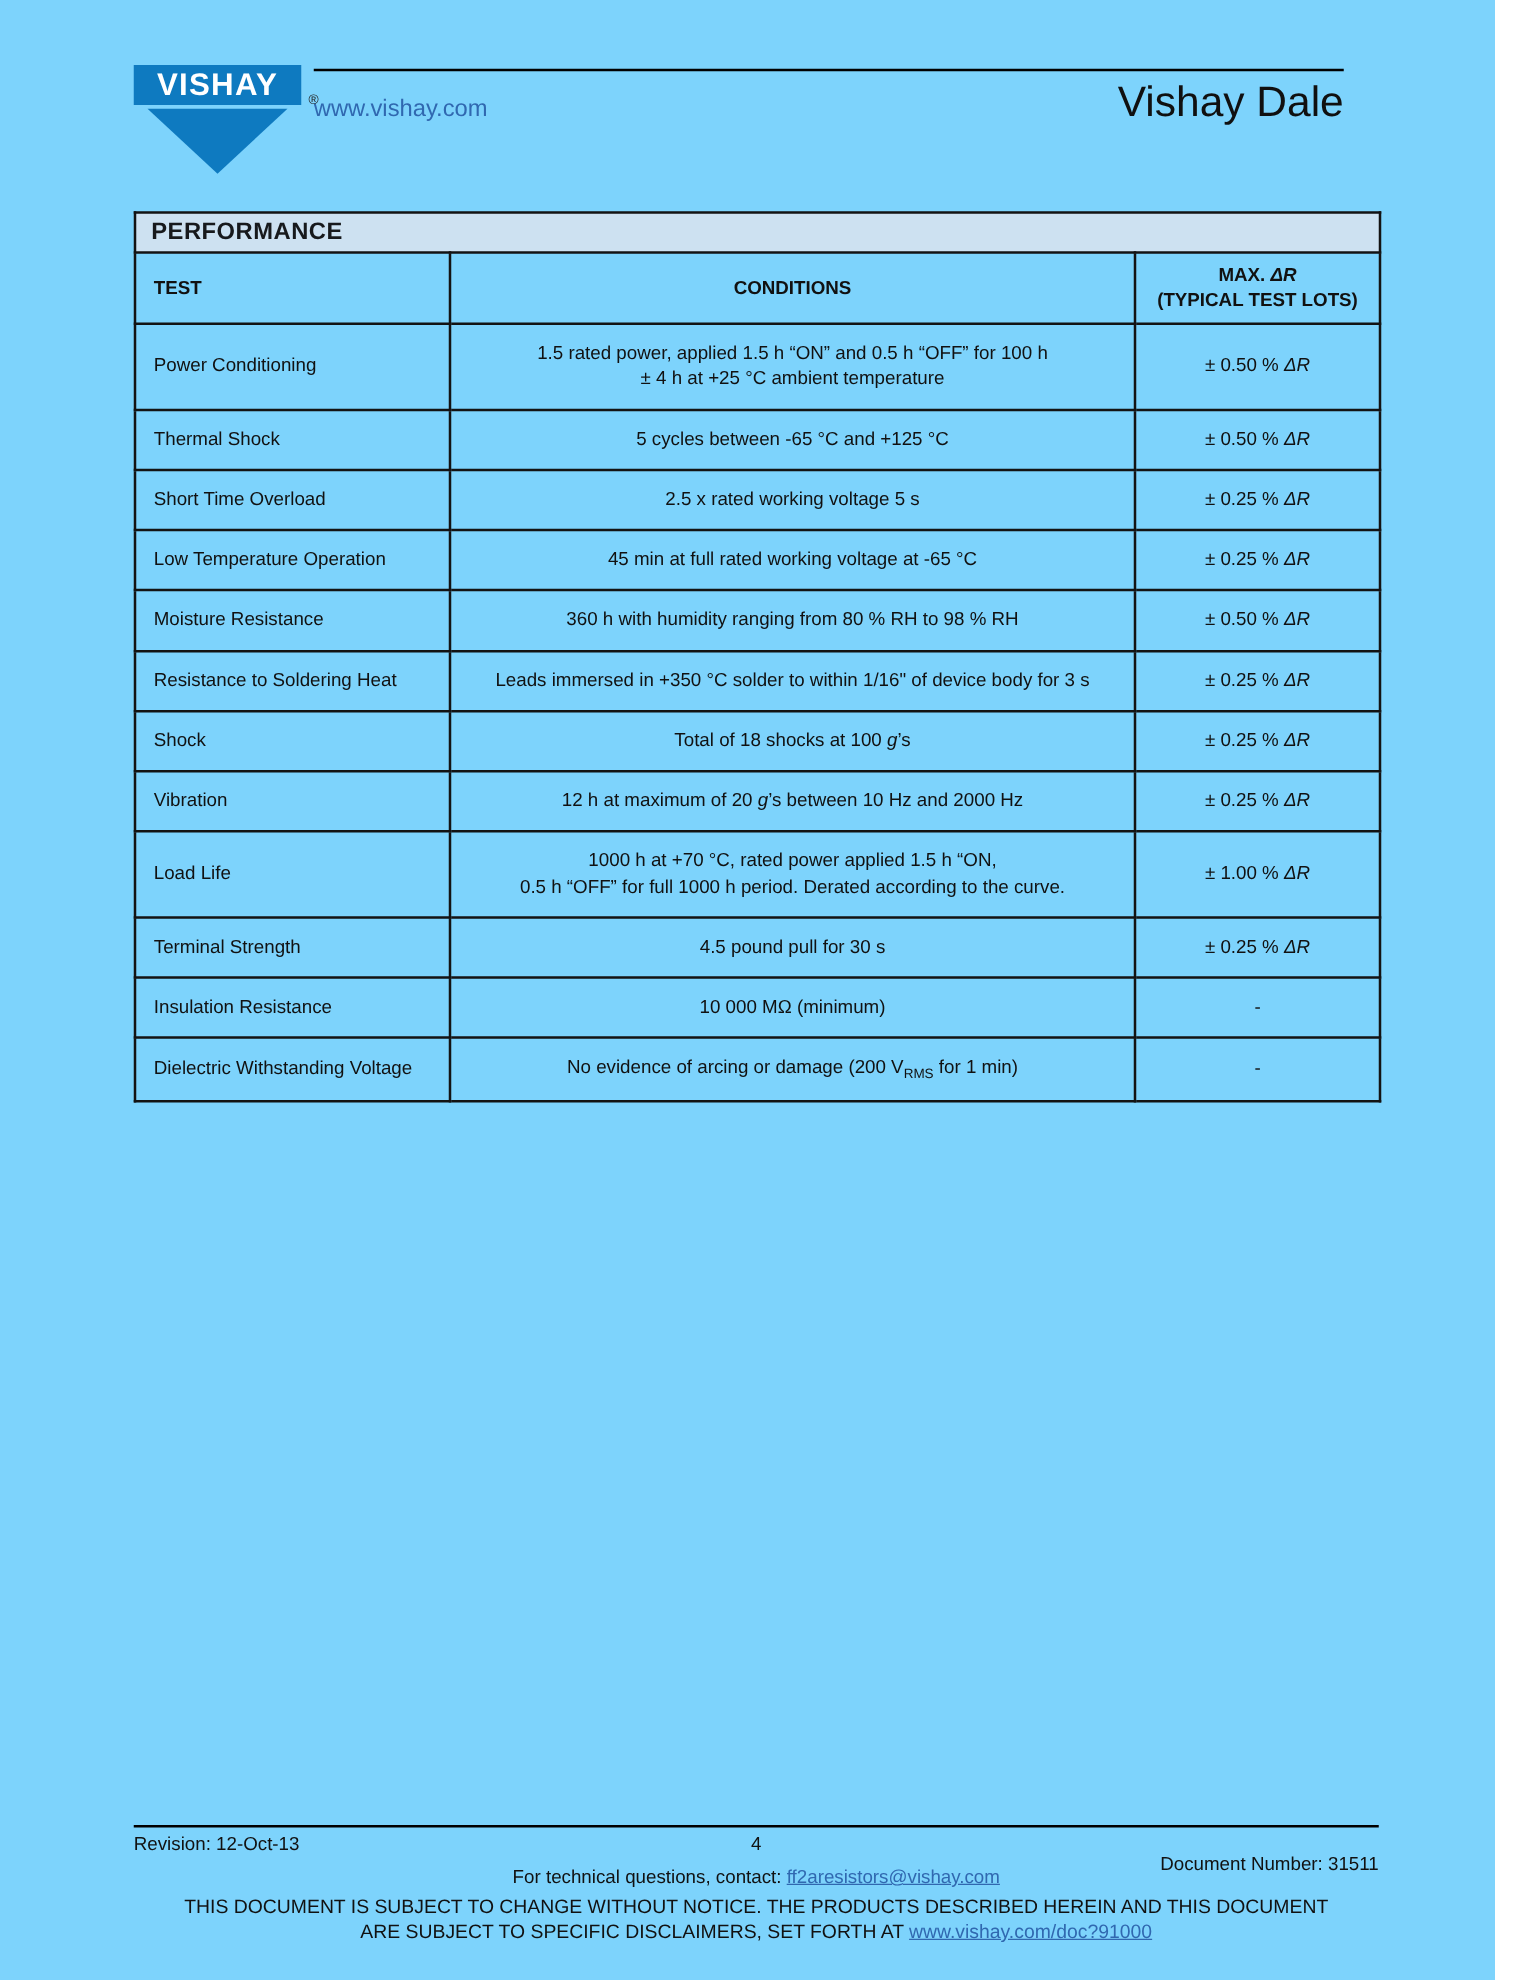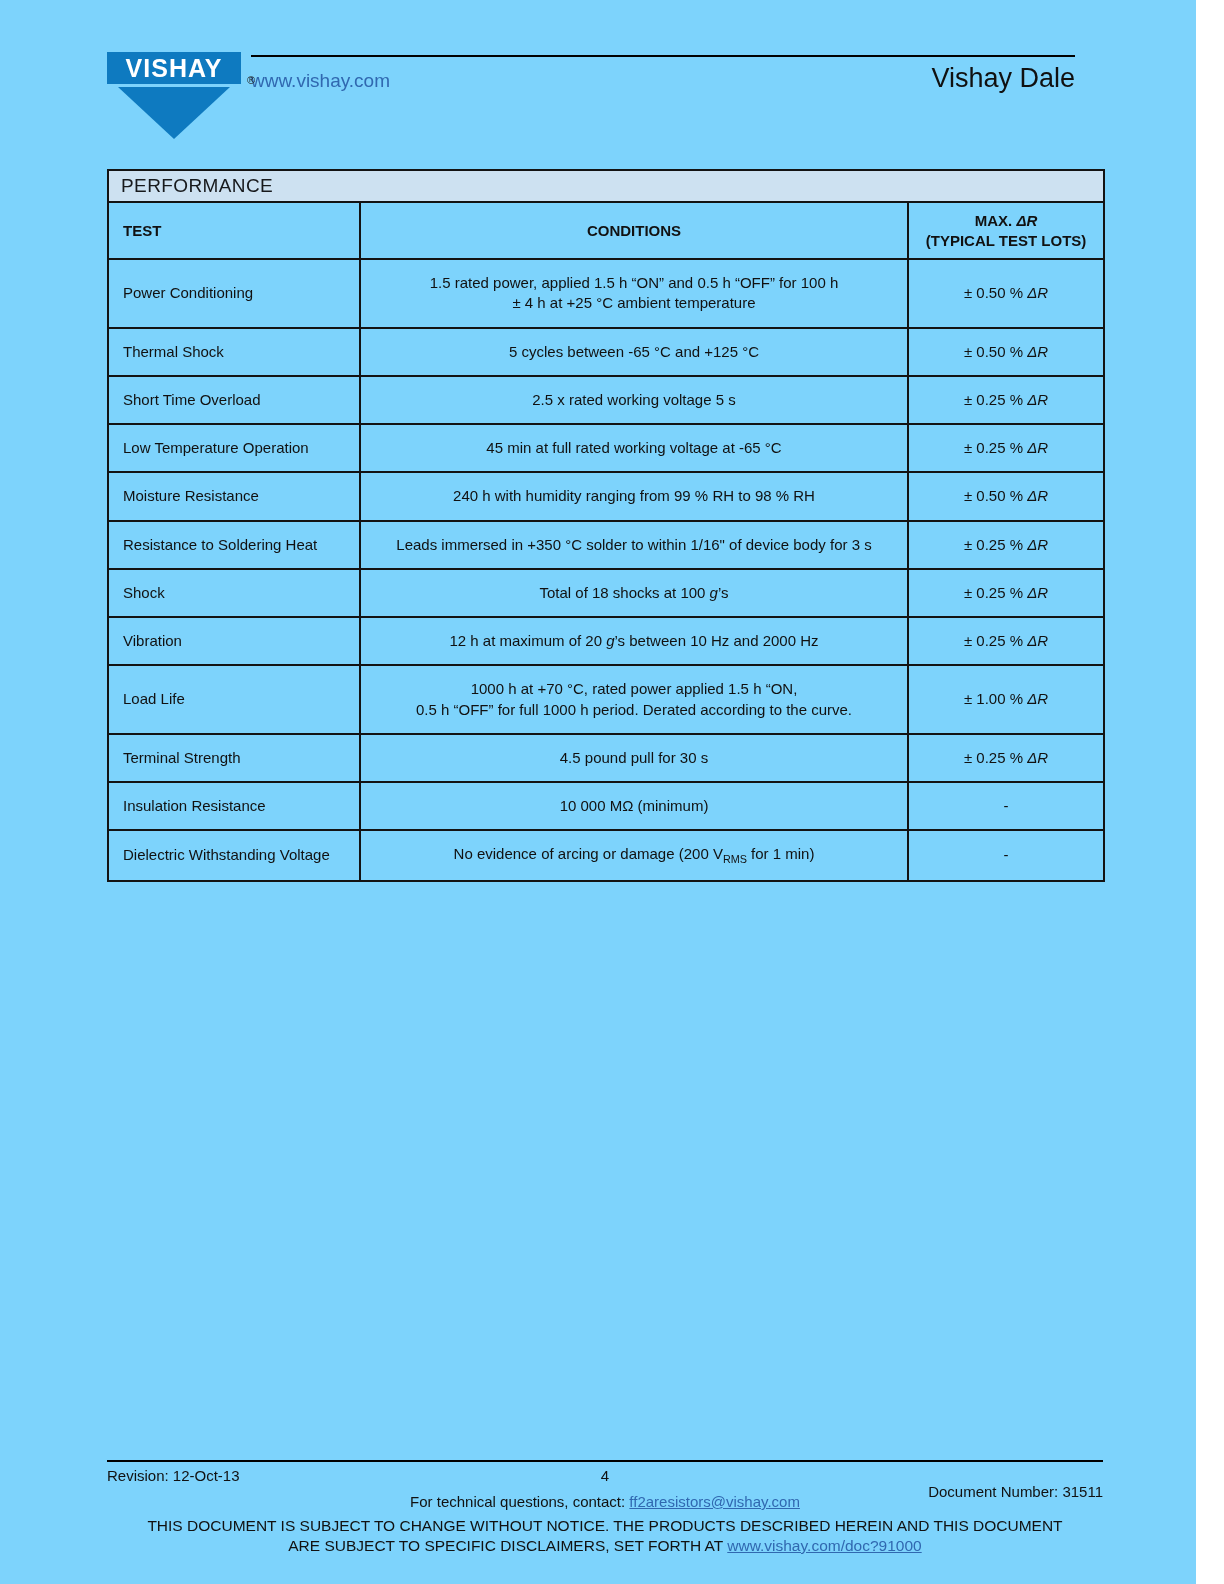--- a/index.html
+++ b/index.html
@@ -59,34 +59,34 @@
     justify-content: space-between;
     align-items: baseline;
     margin-top: 6px;
   }
   .site-link {
     font-size: 19px;
     color: var(--link-blue);
     text-decoration: none;
     cursor: pointer;
   }
-  .brand-name { font-size: 27px; font-weight: 400; color: #101010; }
+  .brand-name { font-size: 34px; font-weight: 400; color: #101010; }
 
   
   .table-wrap { padding: 30px 121px 0 107px; }
   .perf-table { width: 996px; border-collapse: collapse; table-layout: fixed; }
   .perf-table th, .perf-table td {
     border: 2px solid var(--border);
     vertical-align: middle;
   }
   .banner-cell {
     background: var(--banner-bg);
     text-align: left;
     font-size: 19px;
-    font-weight: normal;
+    font-weight: bold;
     letter-spacing: 0.4px;
     color: var(--banner-text);
     padding: 4px 12px;
     height: 32px;
   }
   .head-cell {
     font-size: 15px;
     font-weight: bold;
     text-align: center;
     padding: 8px 10px;
@@ -178,21 +178,21 @@
             <td class="cell-cond">2.5 x rated working voltage 5 s</td>
             <td class="cell-max">± 0.25 % <i>ΔR</i></td>
           </tr>
           <tr>
             <td class="cell-test">Low Temperature Operation</td>
             <td class="cell-cond">45 min at full rated working voltage at -65 °C</td>
             <td class="cell-max">± 0.25 % <i>ΔR</i></td>
           </tr>
           <tr>
             <td class="cell-test">Moisture Resistance</td>
-            <td class="cell-cond">240 h with humidity ranging from 99 % RH to 98 % RH</td>
+            <td class="cell-cond">360 h with humidity ranging from 80 % RH to 98 % RH</td>
             <td class="cell-max">± 0.50 % <i>ΔR</i></td>
           </tr>
           <tr>
             <td class="cell-test">Resistance to Soldering Heat</td>
             <td class="cell-cond">Leads immersed in +350 °C solder to within 1/16" of device body for 3 s</td>
             <td class="cell-max">± 0.25 % <i>ΔR</i></td>
           </tr>
           <tr>
             <td class="cell-test">Shock</td>
             <td class="cell-cond">Total of 18 shocks at 100 <i>g</i>’s</td>

